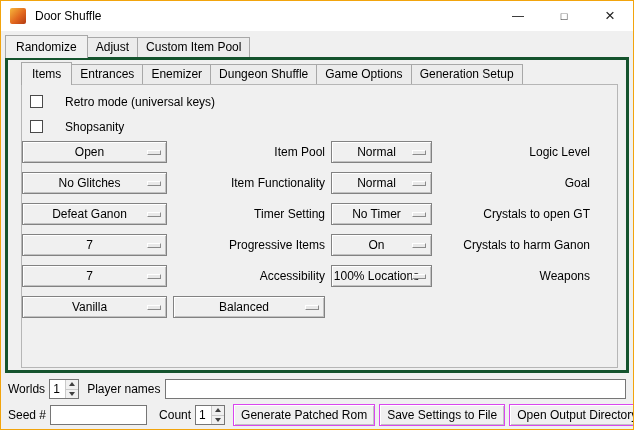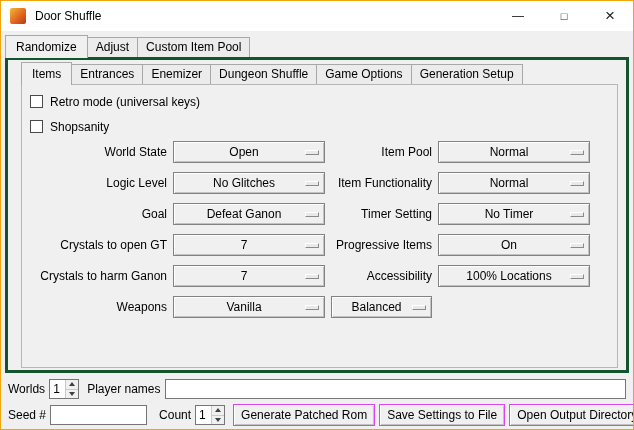--- a/index.html
+++ b/index.html
@@ -29,21 +29,21 @@
   .nb1 { position: absolute; top: 4px; left: 4px; right: 4px; }
   .tabstrip { display: flex; align-items: flex-end; position: relative; z-index: 2; }
   .tab { font-size: 12px; background: #ececec; border: 1px solid #a8a8a8; border-bottom: none;
          padding: 2px 8px 3px; position: relative; white-space: nowrap; }
   .tab + .tab { margin-left: -1px; }
   .tab.selected { background: #f0f0f0; padding: 4px 10px 4px; margin-bottom: -1px; z-index: 3; }
   .pane1 { border: 3px solid #14532d; height: 316px; background: #f0f0f0; position: relative; z-index: 1; }
   .nb2 { margin: 2px 8px 0 13px; }
   .pane2 { border: 1px solid #b6b6b6; height: 284px; background: #f0f0f0; padding-top: 5px; position: relative; z-index: 1; }
   
-  .check-row { display: flex; align-items: center; height: 23px; margin-left: 8px; margin-bottom: 2px; gap: 7px; }
+  .check-row { display: flex; align-items: center; height: 23px; margin-left: 8px; margin-bottom: 2px; gap: 22px; }
   .cb { width: 13px; height: 13px; background: #fff; border: 1px solid #4a4a4a; flex: 0 0 auto; }
   .check-label { font-size: 12px; }
   
   .settings-grid { display: grid; grid-template-columns: 145px 152px 101px 152px;
     column-gap: 6px; row-gap: 9px; align-items: center; margin-top: 3px; }
   .setting-label { font-size: 12px; text-align: right; white-space: nowrap; }
   .om { display: flex; align-items: center; justify-content: center; position: relative; height: 22px;
         background: #f0f0f0; border: 1px solid #828282;
         box-shadow: inset 1px 1px 0 #fff, inset -1px -1px 0 #c2c2c2; font-size: 12px; }
   .om-value { padding-right: 10px; }
@@ -119,21 +119,20 @@
               <span class="cb"></span>
               <span class="check-label">Retro mode (universal keys)</span>
             </div>
             <div class="check-row">
               <span class="cb"></span>
               <span class="check-label">Shopsanity</span>
             </div>
 
             <div class="settings-grid">
 
-              <div class="setting-label">World State</div>
               <div class="om">
                 <span class="om-value">Open</span>
                 <span class="om-indicator"></span>
               </div>
               <div class="setting-label">Item Pool</div>
               <div class="om">
                 <span class="om-value">Normal</span>
                 <span class="om-indicator"></span>
               </div>
 

